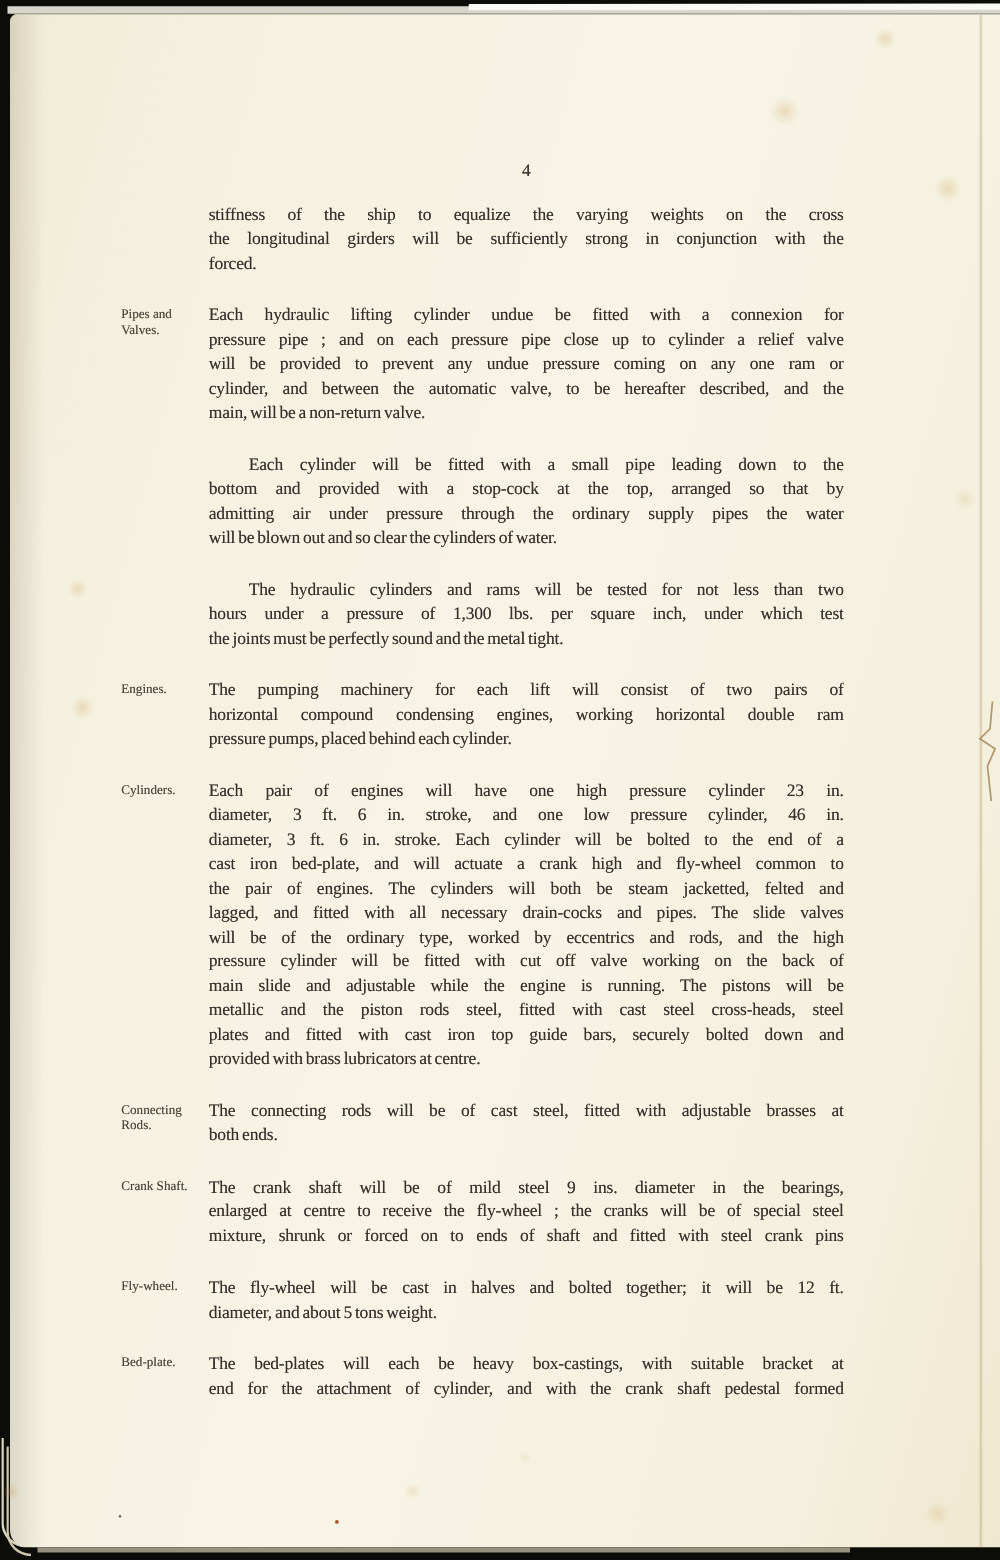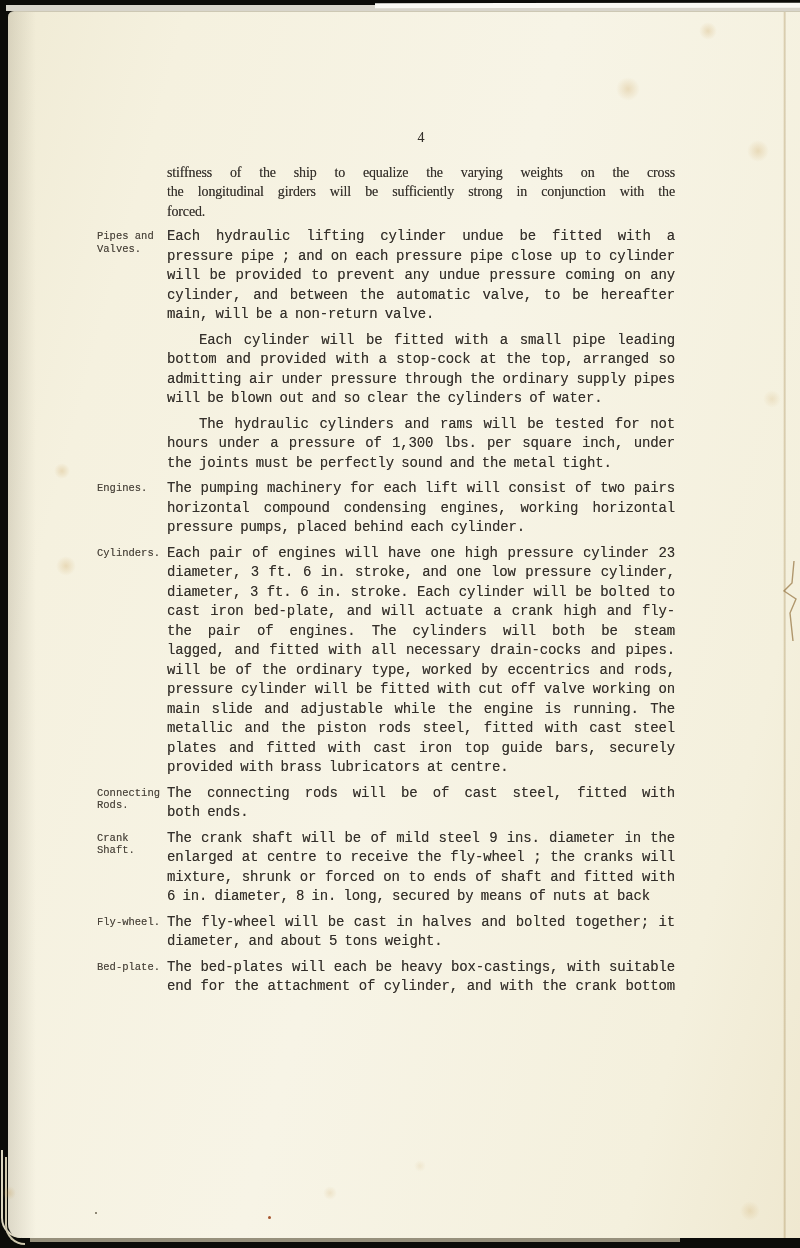--- a/index.html
+++ b/index.html
@@ -26,21 +26,21 @@
   .stain{position:absolute;border-radius:50%;
         background:radial-gradient(circle,rgba(196,150,70,.26) 0%,rgba(196,150,70,0) 70%);}
   .speck{position:absolute;border-radius:50%;}
   
   .content{position:absolute;left:159px;top:0;width:508px;color:#34302b;
         font-size:14px;line-height:19.5px;letter-spacing:-0.15px;word-spacing:-1px;
         text-shadow:0 0 .4px rgba(52,46,40,.55);}
   .pageno{margin-top:116px;text-align:center;}
   .paras{margin-top:15px;}
   .para{position:relative;}
-  .paras > .para + .para{margin-top:6px;font-family:Liberation Mono, monospace;}
+  .paras > .para + .para{margin-top:22px;}
   .para.indent .line:first-child{text-indent:32px;}
   .line{height:19.5px;overflow:hidden;}
   .line.justify{text-align:justify;text-align-last:justify;}
   .margin-note{position:absolute;left:-70px;top:3px;width:66px;
         font-size:10.5px;line-height:12.5px;letter-spacing:0;word-spacing:0;color:#4a443b;
         text-shadow:0 0 .3px rgba(60,54,46,.5);}
 </style>
 </head>
 <body>
 
@@ -123,28 +123,27 @@
           <div class="para indent">
             <span class="margin-note">Connecting Rods.</span>
             <div class="line justify">The connecting rods will be of cast steel, fitted with adjustable brasses at</div>
             <div class="line">both ends.</div>
           </div>
           <div class="para indent">
             <span class="margin-note">Crank Shaft.</span>
             <div class="line justify">The crank shaft will be of mild steel 9 ins. diameter in the bearings,</div>
             <div class="line justify">enlarged at centre to receive the fly-wheel ; the cranks will be of special steel</div>
             <div class="line justify">mixture, shrunk or forced on to ends of shaft and fitted with steel crank pins</div>
-            <div class="line">6 in. diameter, 8 in. long, secured by means of nuts at back ends.</div>
           </div>
           <div class="para indent">
             <span class="margin-note">Fly-wheel.</span>
             <div class="line justify">The fly-wheel will be cast in halves and bolted together; it will be 12 ft.</div>
             <div class="line">diameter, and about 5 tons weight.</div>
           </div>
           <div class="para indent">
             <span class="margin-note">Bed-plate.</span>
             <div class="line justify">The bed-plates will each be heavy box-castings, with suitable bracket at</div>
-            <div class="line justify">end for the attachment of cylinder, and with the crank bottom pedestal formed</div>
+            <div class="line justify">end for the attachment of cylinder, and with the crank shaft pedestal formed</div>
           </div>
         </div>
     </div>
   </div>
 </div>
 
 </body></html>

